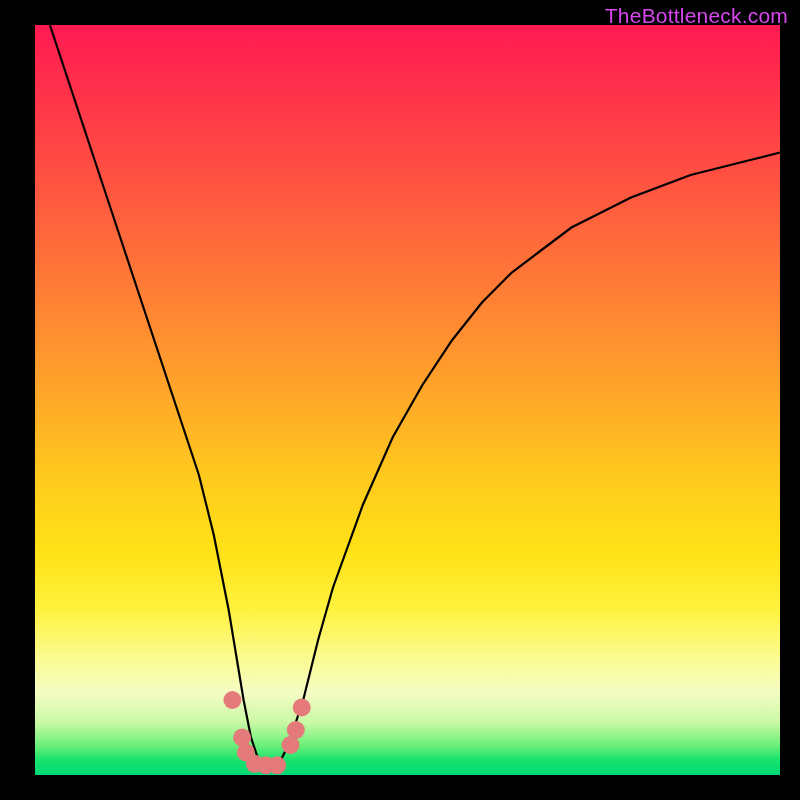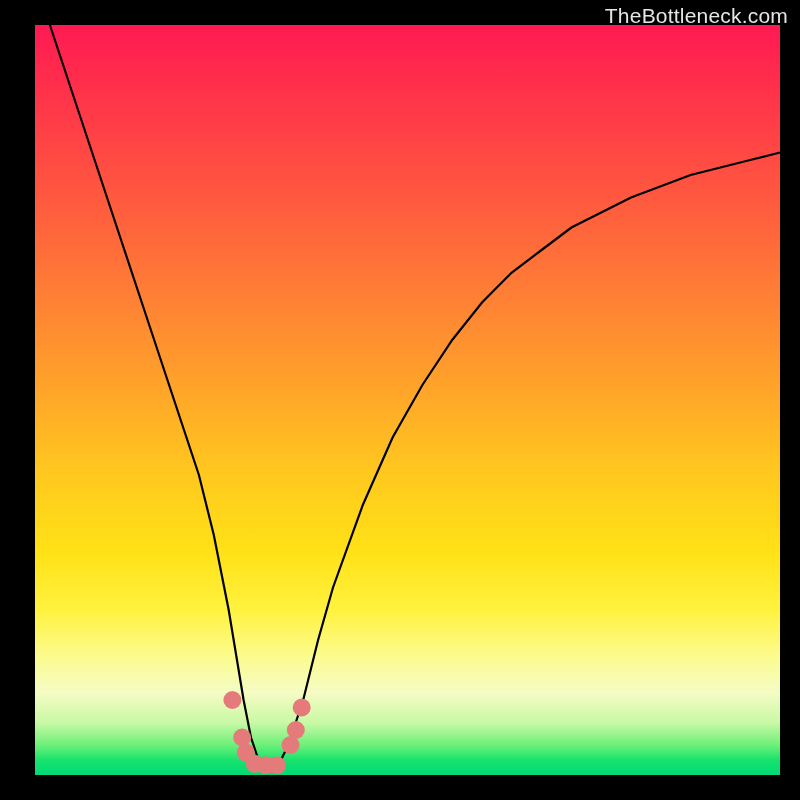--- a/index.html
+++ b/index.html
@@ -41,21 +41,21 @@
       #c9f9a5 93%,
       #6df07a 96%,
       #18e36c 98%,
       #00d977 100%
     );
   }
   .watermark {
     position: absolute;
     top: 4px;
     right: 12px;
-    color: #e5e5e5;
+    color: #d946ef;
     font-size: 21px;
     font-weight: 500;
     letter-spacing: 0.2px;
     user-select: none;
   }
   svg.curve {
     position: absolute;
     left: 0;
     top: 0;
     width: 745px;

